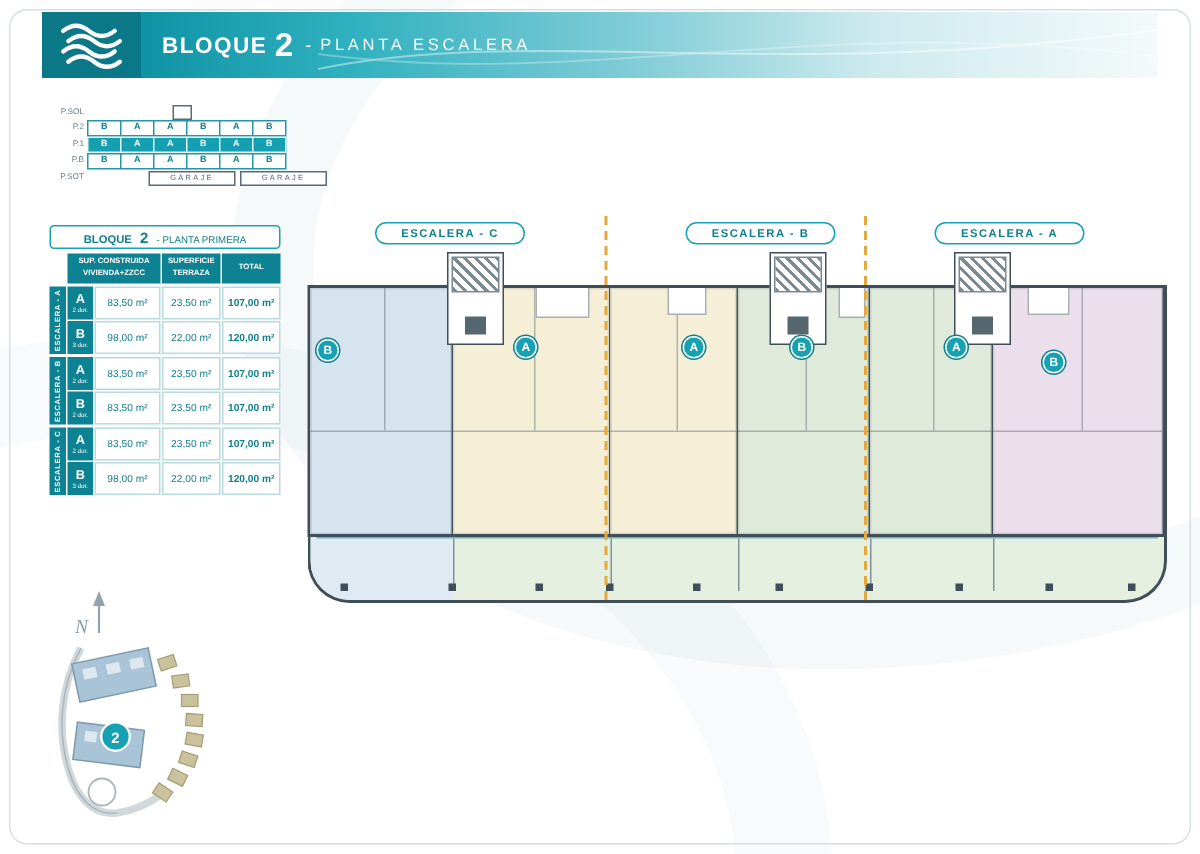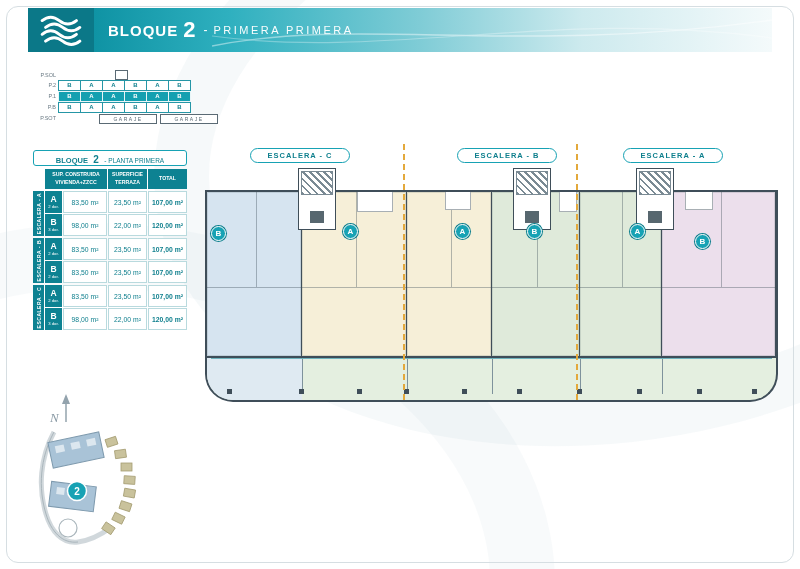--- a/index.html
+++ b/index.html
@@ -114,21 +114,21 @@
       </svg>
     </div>
     <div class="titlewrap">
       <svg class="hdr-wave" viewBox="0 0 560 44" preserveAspectRatio="none">
         <path d="M0 38 C 150 8 300 48 560 12" fill="none" stroke="rgba(255,255,255,.8)" stroke-width="1.4"></path>
         <path d="M0 28 C 180 52 340 0 560 30" fill="none" stroke="rgba(255,255,255,.55)" stroke-width="1.2"></path>
       </svg>
       <span class="t-main">BLOQUE</span>
       <span class="t-num">2</span>
       <span class="t-sep">-</span>
-      <span class="t-sub">PRIMERA PRIMERA</span>
+      <span class="t-sub">PLANTA ESCALERA</span>
     </div>
   </header>
 
   <div class="schematic">
     <div class="sch-roofbox"></div>
     <div class="sch-row psol">
       <span class="sch-label">P.SOL</span>
     </div>
     <div class="sch-row">
       <span class="sch-label">P.2</span>

